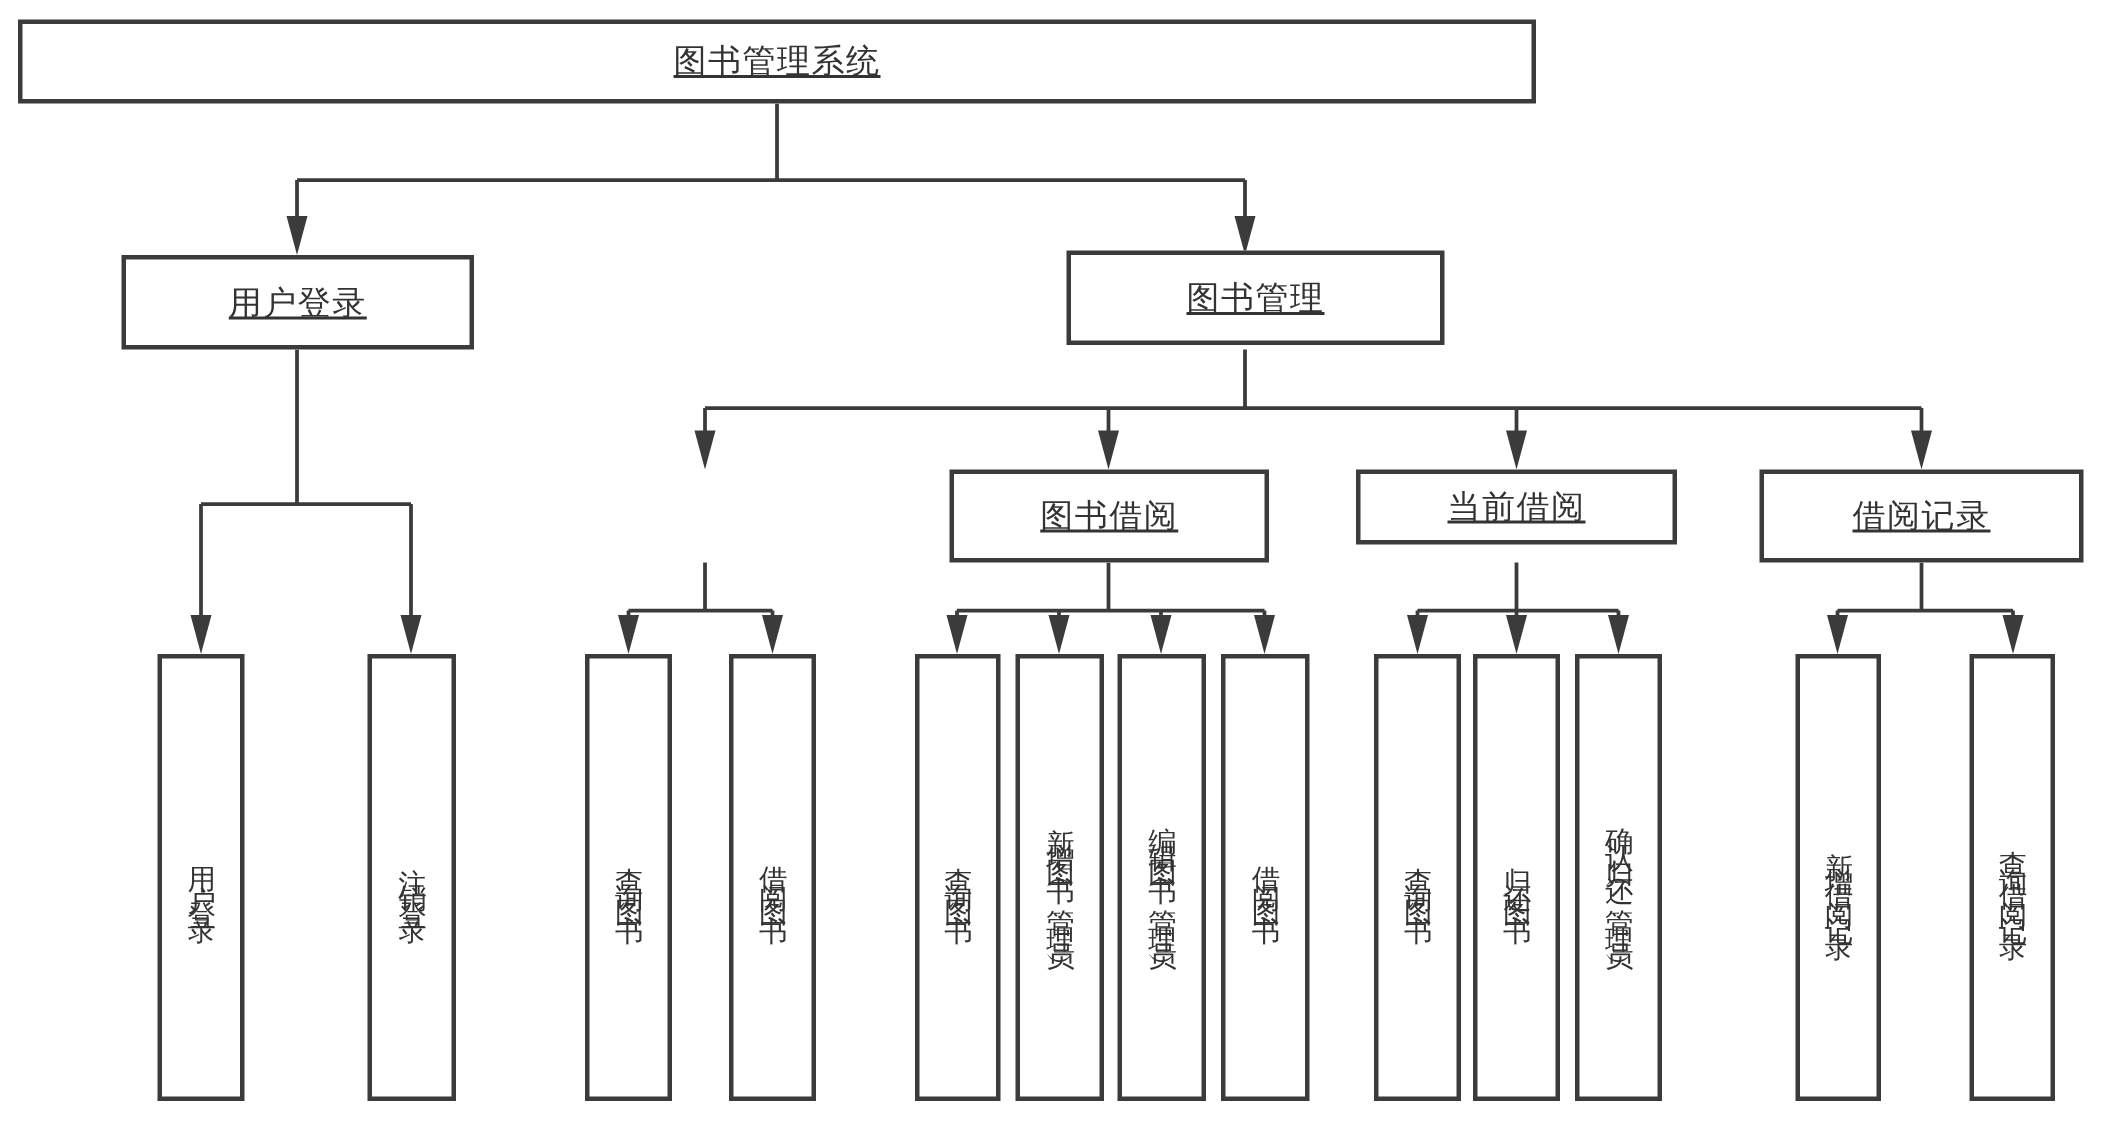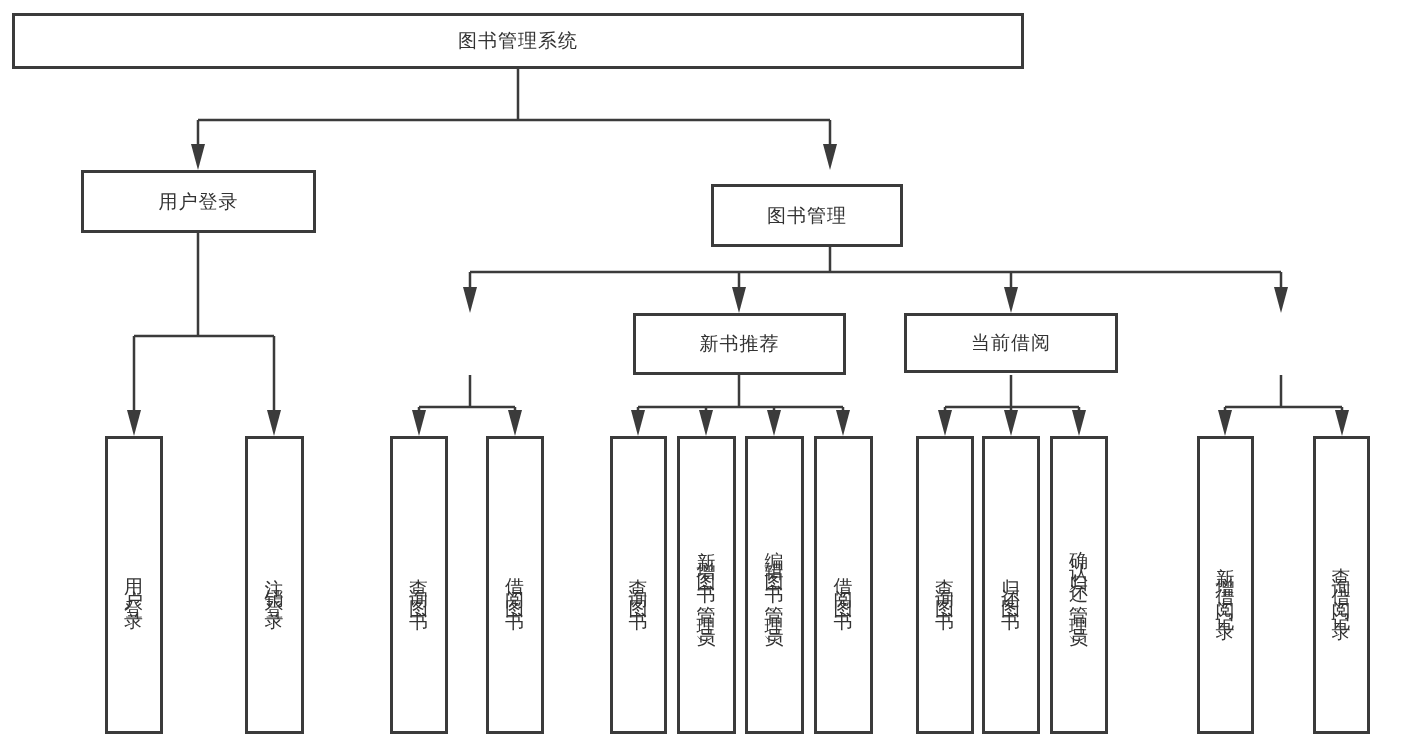--- a/index.html
+++ b/index.html
@@ -15,23 +15,24 @@
     position:absolute;
     box-sizing:border-box;
     border:3px solid #3b3b3b;
     background:#ffffff;
     display:flex;
     align-items:center;
     justify-content:center;
     color:#333333;
   }
   .node .h{
-    font-size:19px;
+    font-size:22px;
     letter-spacing:1px;
     white-space:nowrap;
+    text-decoration:underline;
   }
   .leaf .v{
     writing-mode:vertical-rl;
     text-orientation:mixed;
     font-size:19px;
     letter-spacing:11px;
     line-height:1;
     color:#333333;
   }
   .watermark{
@@ -102,29 +103,32 @@
     </g>
   </svg>
 
   <div class="node" style="left:12px;top:13px;width:1012px;height:56px">
     <span class="h">图书管理系统</span>
   </div>
 
   <div class="node" style="left:81px;top:170px;width:235px;height:63px">
     <span class="h">用户登录</span>
   </div>
-  <div class="node" style="left:711px;top:184px;width:192px;height:63px">
+  <div class="node" style="left:711px;top:167px;width:252px;height:63px">
     <span class="h">图书管理</span>
   </div>
 
   <div class="node" style="left:633px;top:313px;width:213px;height:62px">
-    <span class="h">新书推荐</span>
+    <span class="h">图书借阅</span>
   </div>
-  <div class="node" style="left:904px;top:313px;width:214px;height:60px">
+  <div class="node" style="left:904px;top:313px;width:214px;height:50px">
     <span class="h">当前借阅</span>
+  </div>
+  <div class="node" style="left:1173px;top:313px;width:216px;height:62px">
+    <span class="h">借阅记录</span>
   </div>
 
   <div class="node leaf" style="left:105px;top:436px;width:58px;height:298px">
     <span class="v">用户登录</span>
   </div>
   <div class="node leaf" style="left:245px;top:436px;width:59px;height:298px">
     <span class="v">注销登录</span>
   </div>
 
   <div class="node leaf" style="left:390px;top:436px;width:58px;height:298px">

